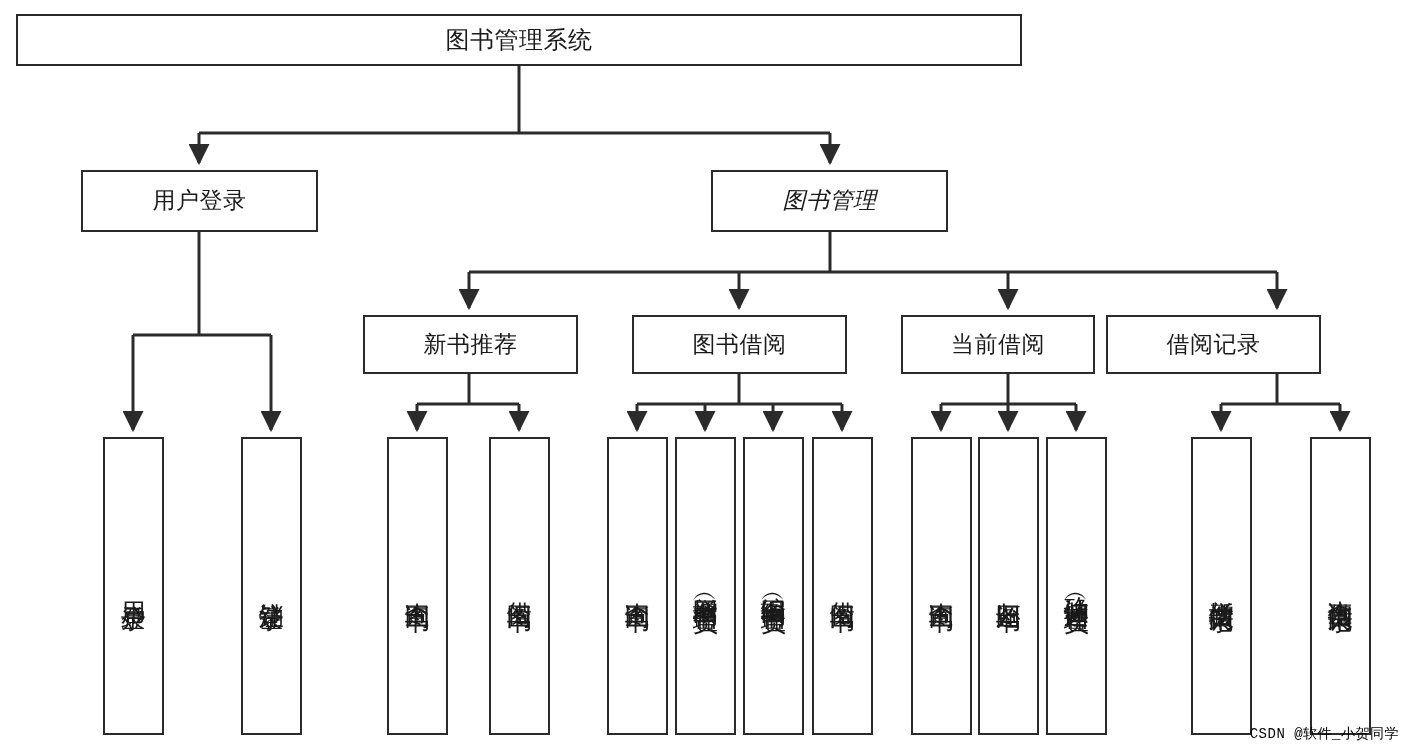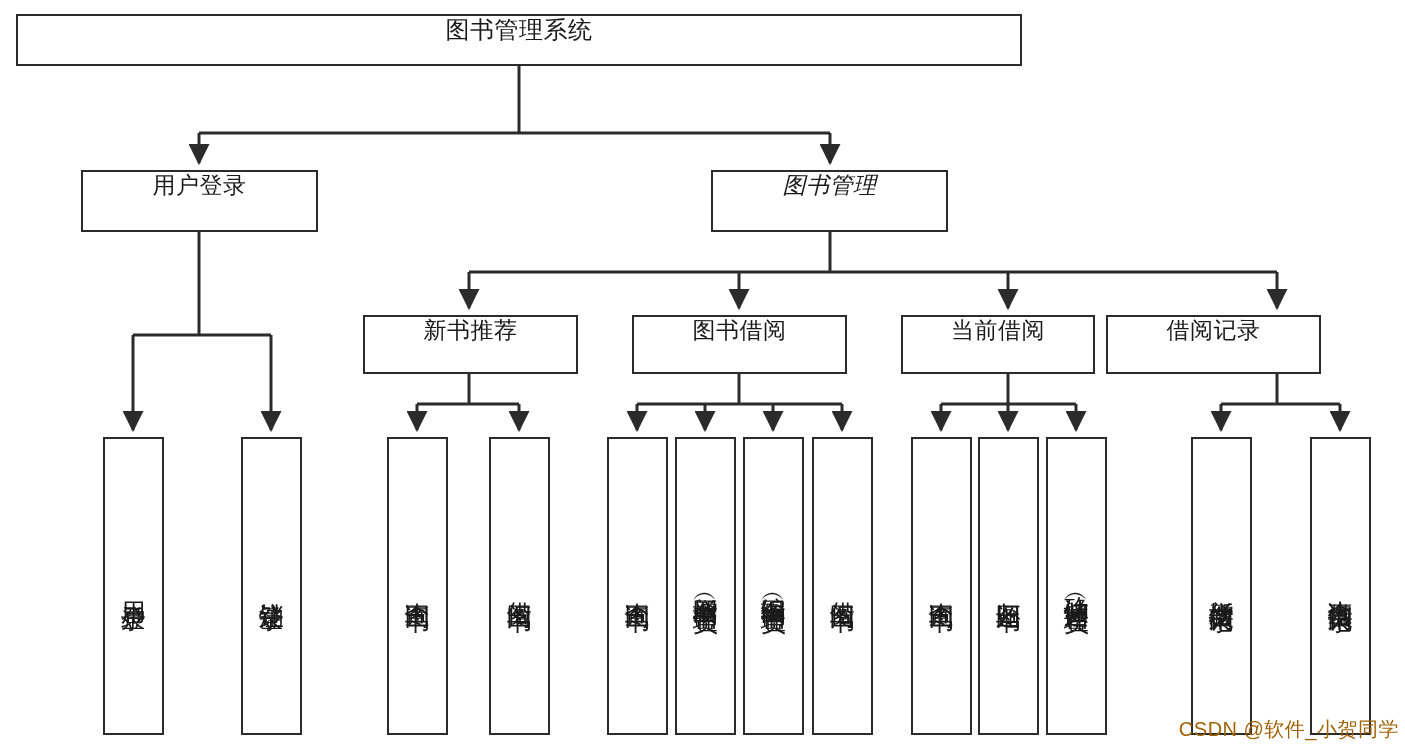--- a/index.html
+++ b/index.html
@@ -23,21 +23,21 @@
     top: 0;
     width: 1405px;
     height: 747px;
   }
   .node {
     position: absolute;
     box-sizing: border-box;
     border: 2px solid #2b2b2b;
     background: #ffffff;
     display: flex;
-    align-items: flex-start;
+    align-items: center;
     justify-content: center;
     color: #1a1a1a;
   }
   .node .label {
     display: block;
     text-align: center;
     line-height: 1.18;
     letter-spacing: 0.5px;
   }
   
@@ -58,24 +58,24 @@
     font-size: 25px;
     line-height: 1.05;
     letter-spacing: 2px;
     white-space: nowrap;
   }
   .node.vert { align-items: center; }
   .watermark {
     position: absolute;
     right: 6px;
     bottom: 4px;
-    font-size: 20px;
-    color: #a16207;
+    font-size: 14px;
+    color: #000000;
     white-space: nowrap;
-    font-family: Liberation Sans, sans-serif;
+    font-family: Liberation Mono, monospace;
     letter-spacing: 0.5px;
   }
 </style>
 </head>
 <body>
 
 <div id="canvas">
 
   <svg id="edges" viewBox="0 0 1405 747" xmlns="http://www.w3.org/2000/svg">
     <defs>

